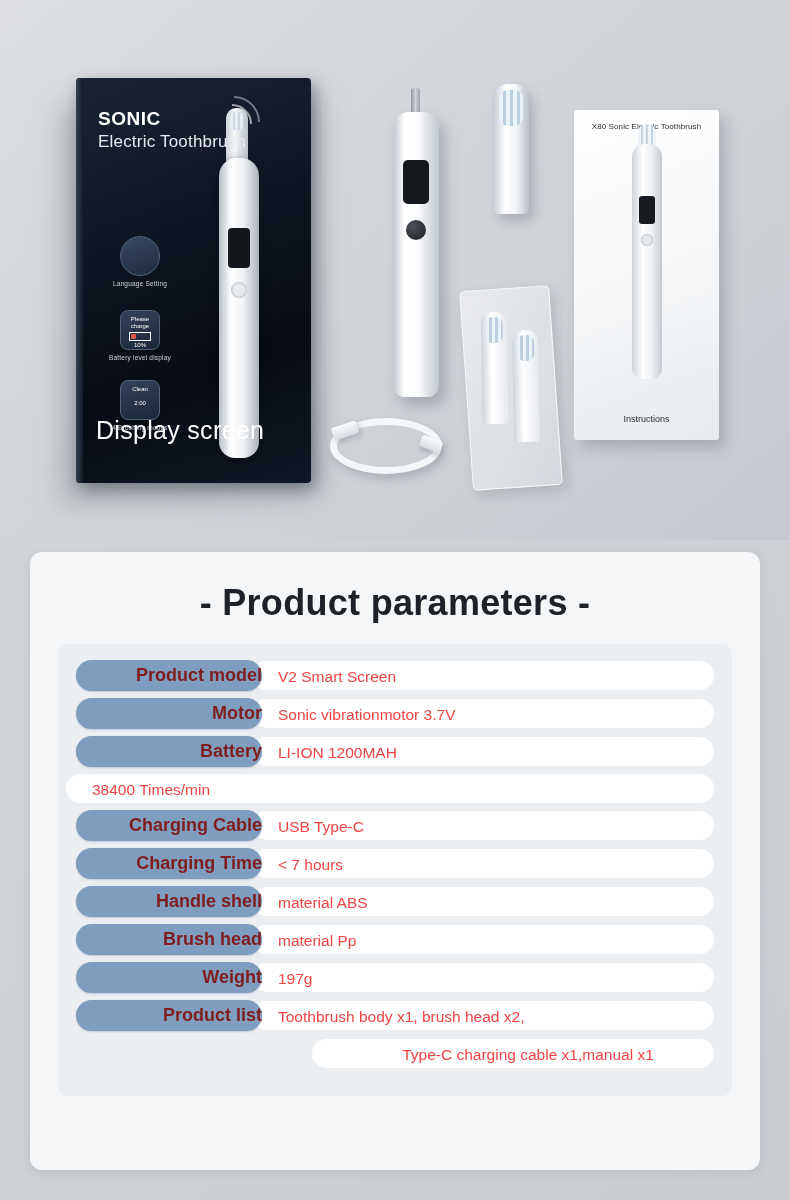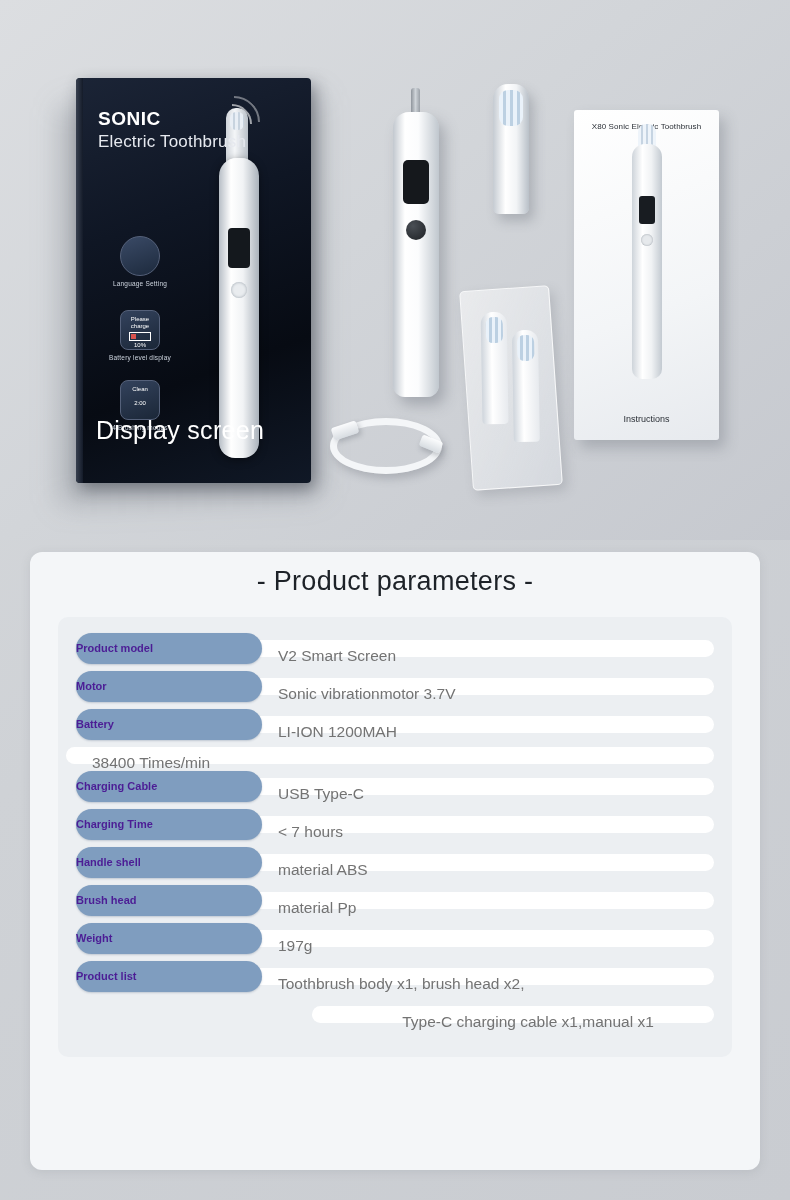--- a/index.html
+++ b/index.html
@@ -227,62 +227,63 @@
   .params-panel {
     position: absolute;
     left: 30px; top: 552px;
     width: 730px; height: 618px;
     background: #f4f6f8;
     border-radius: 12px;
     box-shadow: 0 2px 10px rgba(120,125,133,.18);
   }
   .params-title {
     text-align: center;
-    font-size: 27px;
+    font-size: 36px;
     color: #1d2228;
-    padding-top: 14px;
+    padding-top: 30px;
     letter-spacing: .3px;
+    font-weight: bold;
   }
   .params-inner {
     margin: 20px 28px 0 28px;
     background: #eceff2;
     border-radius: 10px;
     padding: 16px 18px 20px 18px;
   }
   .prow {
     display: flex;
     align-items: center;
     margin-bottom: 7px;
     position: relative;
   }
   .pkey {
     width: 186px;
     flex: 0 0 186px;
     height: 31px;
     line-height: 31px;
     border-radius: 16px;
     background: #7f9dbf;
-    color: #4c1d95;
-    text-align: left;
-    font-size: 11px;
+    color: #7f1d1d;
+    text-align: right;
+    font-size: 18px;
     font-weight: bold;
     position: relative;
     z-index: 2;
     box-shadow: 0 1px 2px rgba(90,110,135,.3);
   }
   .pval {
     flex: 1;
-    height: 17px;
+    height: 29px;
     line-height: 31px;
     background: #ffffff;
     border-radius: 16px;
     margin-left: -10px;
     padding-left: 26px;
     font-size: 15.5px;
-    color: #737373;
+    color: #ef4444;
   }
   .prow.cont .pkey { visibility: hidden; }
   .prow.cont .pval { margin-left: 50px; padding-left: 30px; text-align: center; }
 </style>
 </head>
 <body>
 
 <div class="photo-area">
 
   <div class="box-shadow-blob"></div>

